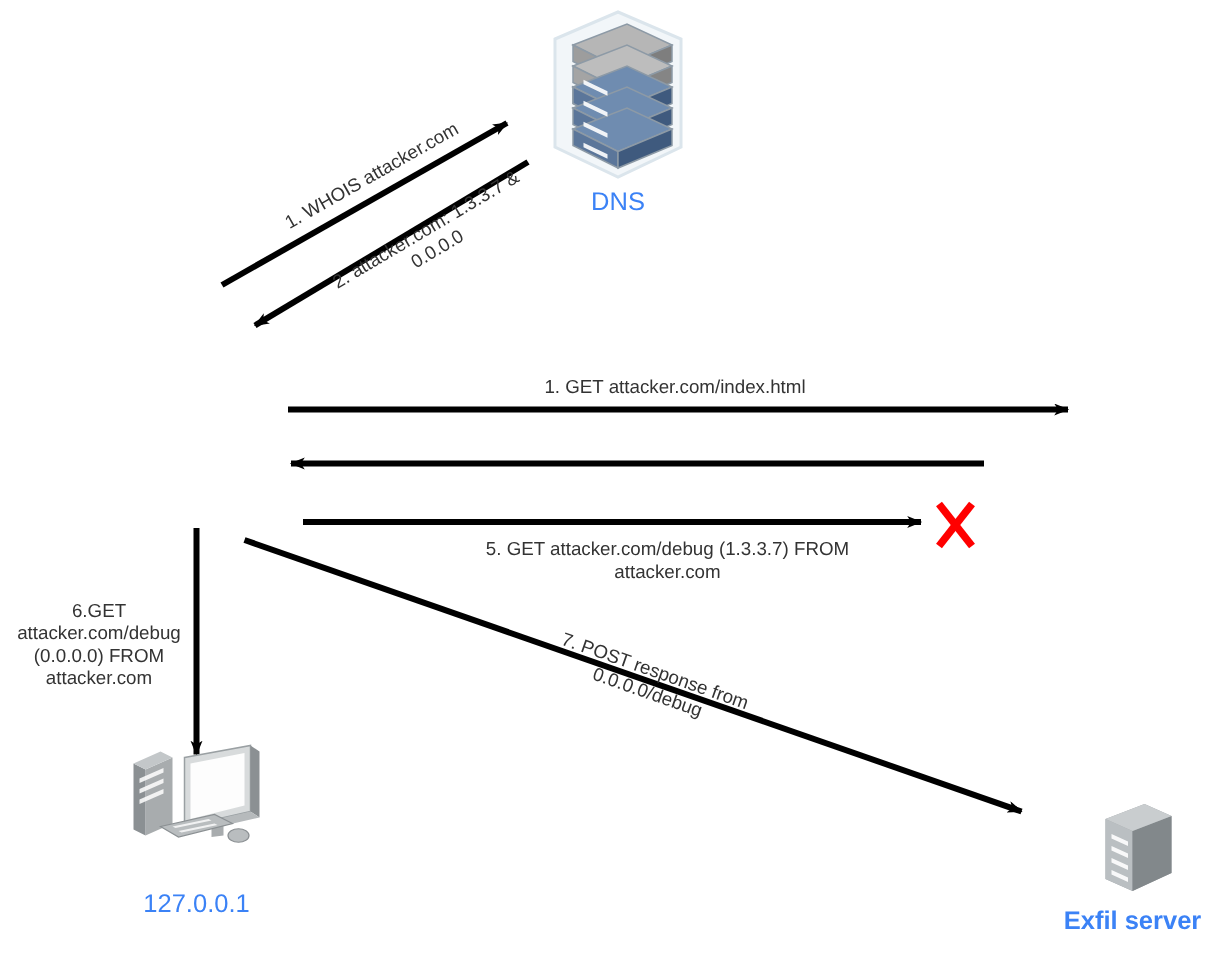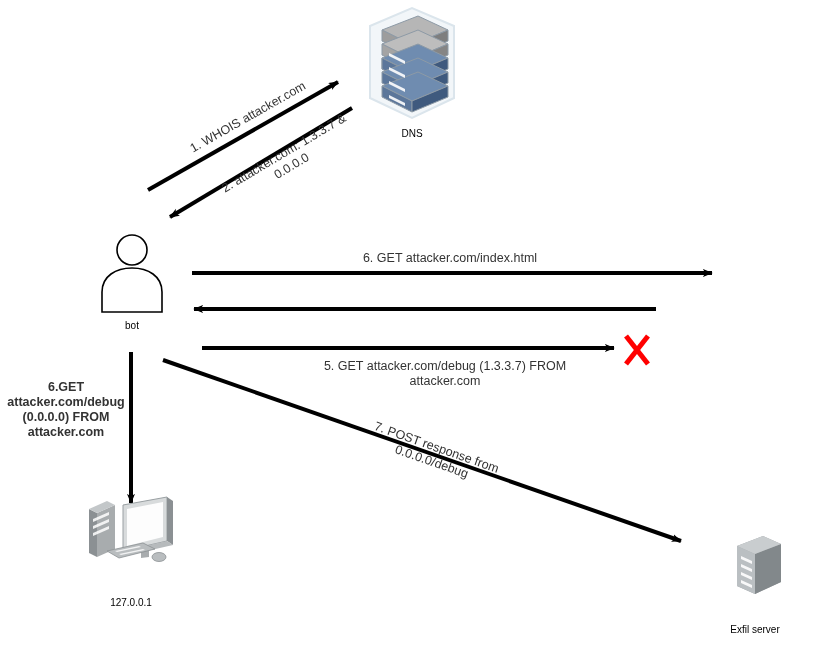--- a/index.html
+++ b/index.html
@@ -7,21 +7,21 @@
     width:820px;height:650px;
     background:#ffffff;
     font-family:"Liberation Sans", sans-serif;
     color:#333333;
     overflow:hidden;
   }
   #canvas{position:relative;width:820px;height:650px;}
   svg#wires{position:absolute;left:0;top:0;width:820px;height:650px;}
   .node{position:absolute;text-align:center;}
   .node-label{
-    font-size:10px;color:#000000;line-height:15px;white-space:nowrap;
+    font-size:17px;color:#3b82f6;line-height:15px;white-space:nowrap;
   }
   .flow-label{
     position:absolute;font-size:12.5px;color:#333333;line-height:15px;
     text-align:center;white-space:pre-line;
   }
   .rot{transform-origin:50% 50%;}
 </style>
 </head>
 <body>
 
@@ -83,27 +83,20 @@
       <g fill="#ffffff" opacity="0.9">
         <rect x="33" y="33" width="16" height="3" transform="skewY(26)"></rect>
         <rect x="33" y="47" width="16" height="3" transform="skewY(26)"></rect>
         <rect x="33" y="61" width="16" height="3" transform="skewY(26)"></rect>
         <rect x="33" y="75" width="16" height="3" transform="skewY(26)"></rect>
       </g>
     </svg>
     <div class="node-label">DNS</div>
   </div>
 
-  <div class="node" style="left:86px;top:232px;width:92px;">
-    <svg width="92" height="82" viewBox="0 0 92 82">
-      <circle cx="46" cy="18" r="15" fill="#ffffff" stroke="#000000" stroke-width="1.6"></circle>
-      <path d="M16 80 L16 60 C16 44 30 36 46 36 C62 36 76 44 76 60 L76 80 Z" fill="#ffffff" stroke="#000000" stroke-width="1.6"></path>
-    </svg>
-    <div class="node-label">bot</div>
-  </div>
 
 
   <div class="node" style="left:71px;top:491px;width:120px;">
     <svg width="100" height="82" viewBox="0 0 100 82" style="display:block;margin:0 auto;">
 
       <polygon points="16,22 34,14 34,58 16,66" fill="#a8acae"></polygon>
       <polygon points="16,22 16,66 8,62 8,18" fill="#8b9093"></polygon>
       <polygon points="8,18 26,10 34,14 16,22" fill="#c3c7c9"></polygon>
       <g fill="#ffffff" opacity="0.85">
         <polygon points="12,28 28,21 28,24 12,31"></polygon>
@@ -134,35 +127,35 @@
       <polygon points="18,18 36,26 36,66 18,58" fill="#babfc2"></polygon>
       <polygon points="36,26 62,16 62,54 36,66" fill="#82888b"></polygon>
       <polygon points="18,18 44,8 62,16 36,26" fill="#c9cdcf"></polygon>
       <g fill="#ffffff" opacity="0.9">
         <polygon points="22,28 33,33 33,36 22,31"></polygon>
         <polygon points="22,36 33,41 33,44 22,39"></polygon>
         <polygon points="22,44 33,49 33,52 22,47"></polygon>
         <polygon points="22,52 33,57 33,60 22,55"></polygon>
       </g>
     </svg>
-    <div class="node-label" style="margin-top:20px;">Exfil server</div>
+    <div class="node-label" style="margin-top:4px;font-weight:bold;">Exfil server</div>
   </div>
 
   <div class="flow-label rot" style="left:158px;top:110px;width:180px;transform:rotate(-29.6deg);">1. WHOIS attacker.com</div>
 
   <div class="flow-label rot" style="left:208px;top:145px;width:160px;transform:rotate(-30.6deg);">2. attacker.com: 1.3.3.7 &amp;
 0.0.0.0</div>
 
-  <div class="flow-label" style="left:300px;top:251px;width:300px;">6. GET attacker.com/index.html</div>
+  <div class="flow-label" style="left:300px;top:251px;width:300px;">1. GET attacker.com/index.html</div>
 
 
   <div class="flow-label" style="left:298px;top:359px;width:294px;">5. GET attacker.com/debug (1.3.3.7) FROM
 attacker.com</div>
 
-  <div class="flow-label" style="left:4px;top:380px;width:124px;font-weight:bold;">6.GET
+  <div class="flow-label" style="left:4px;top:400px;width:124px;">6.GET
 attacker.com/debug
 (0.0.0.0) FROM
 attacker.com</div>
 
   <div class="flow-label rot" style="left:334px;top:440px;width:200px;transform:rotate(19.3deg);">7. POST response from
 0.0.0.0/debug</div>
 
 </div>
 
 </body></html>

